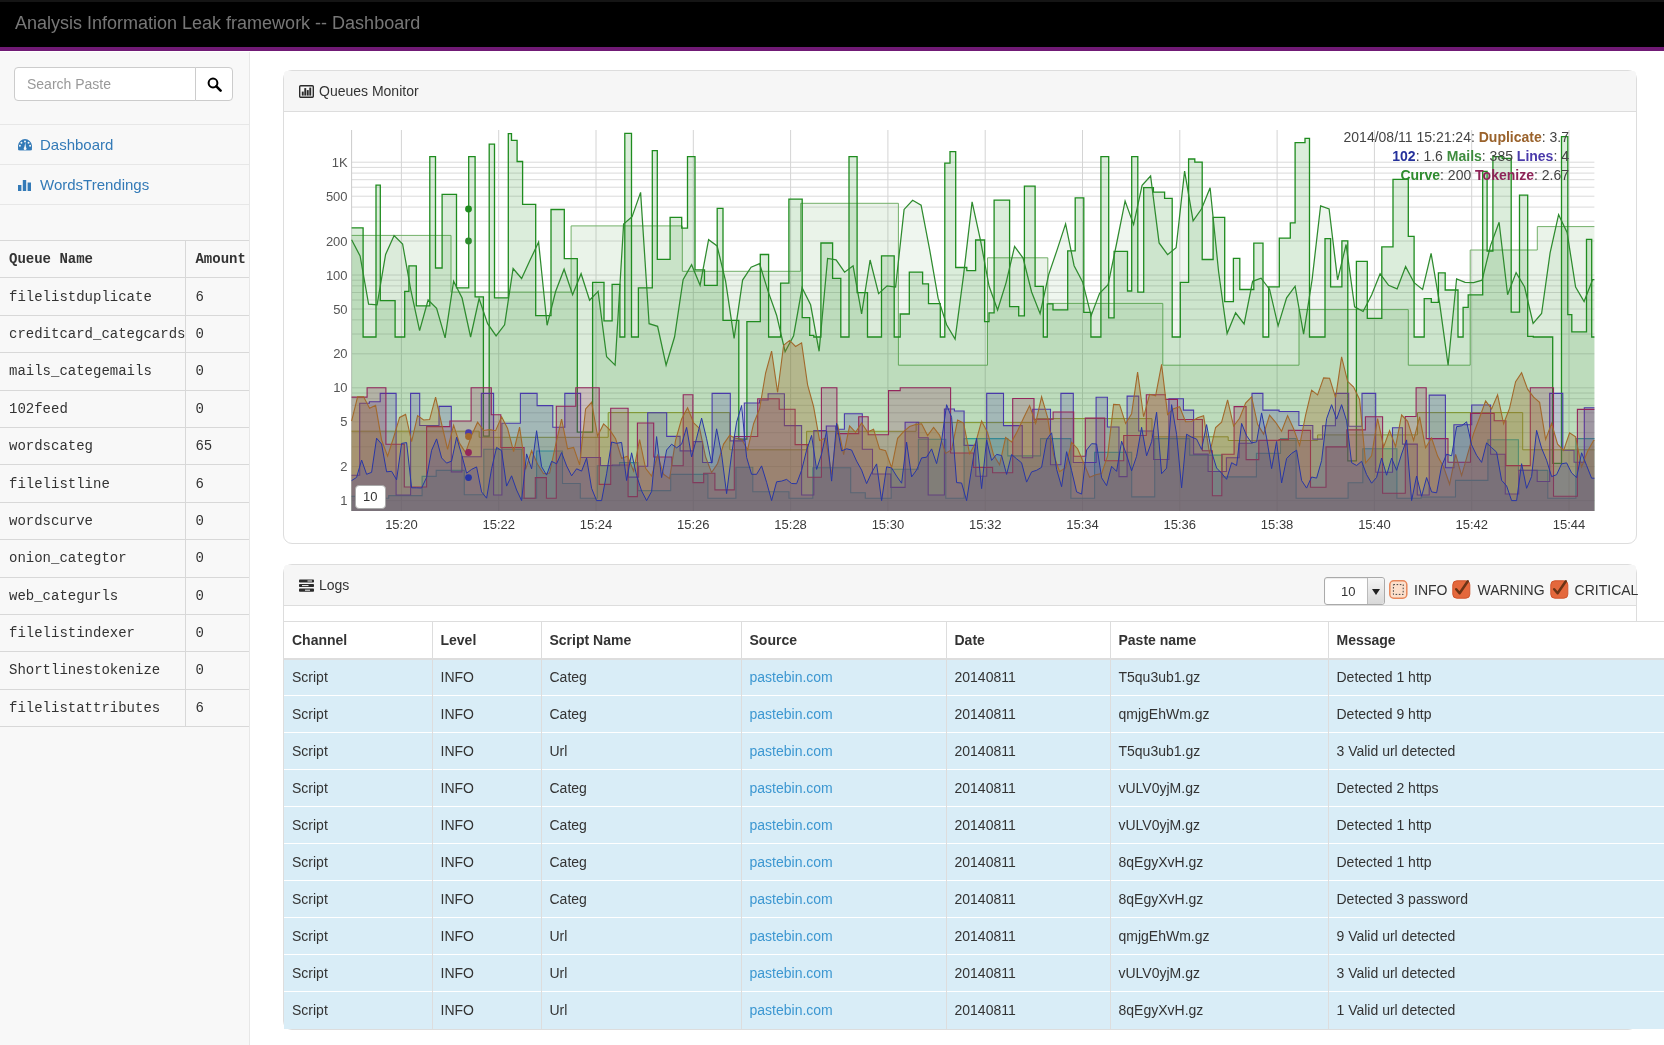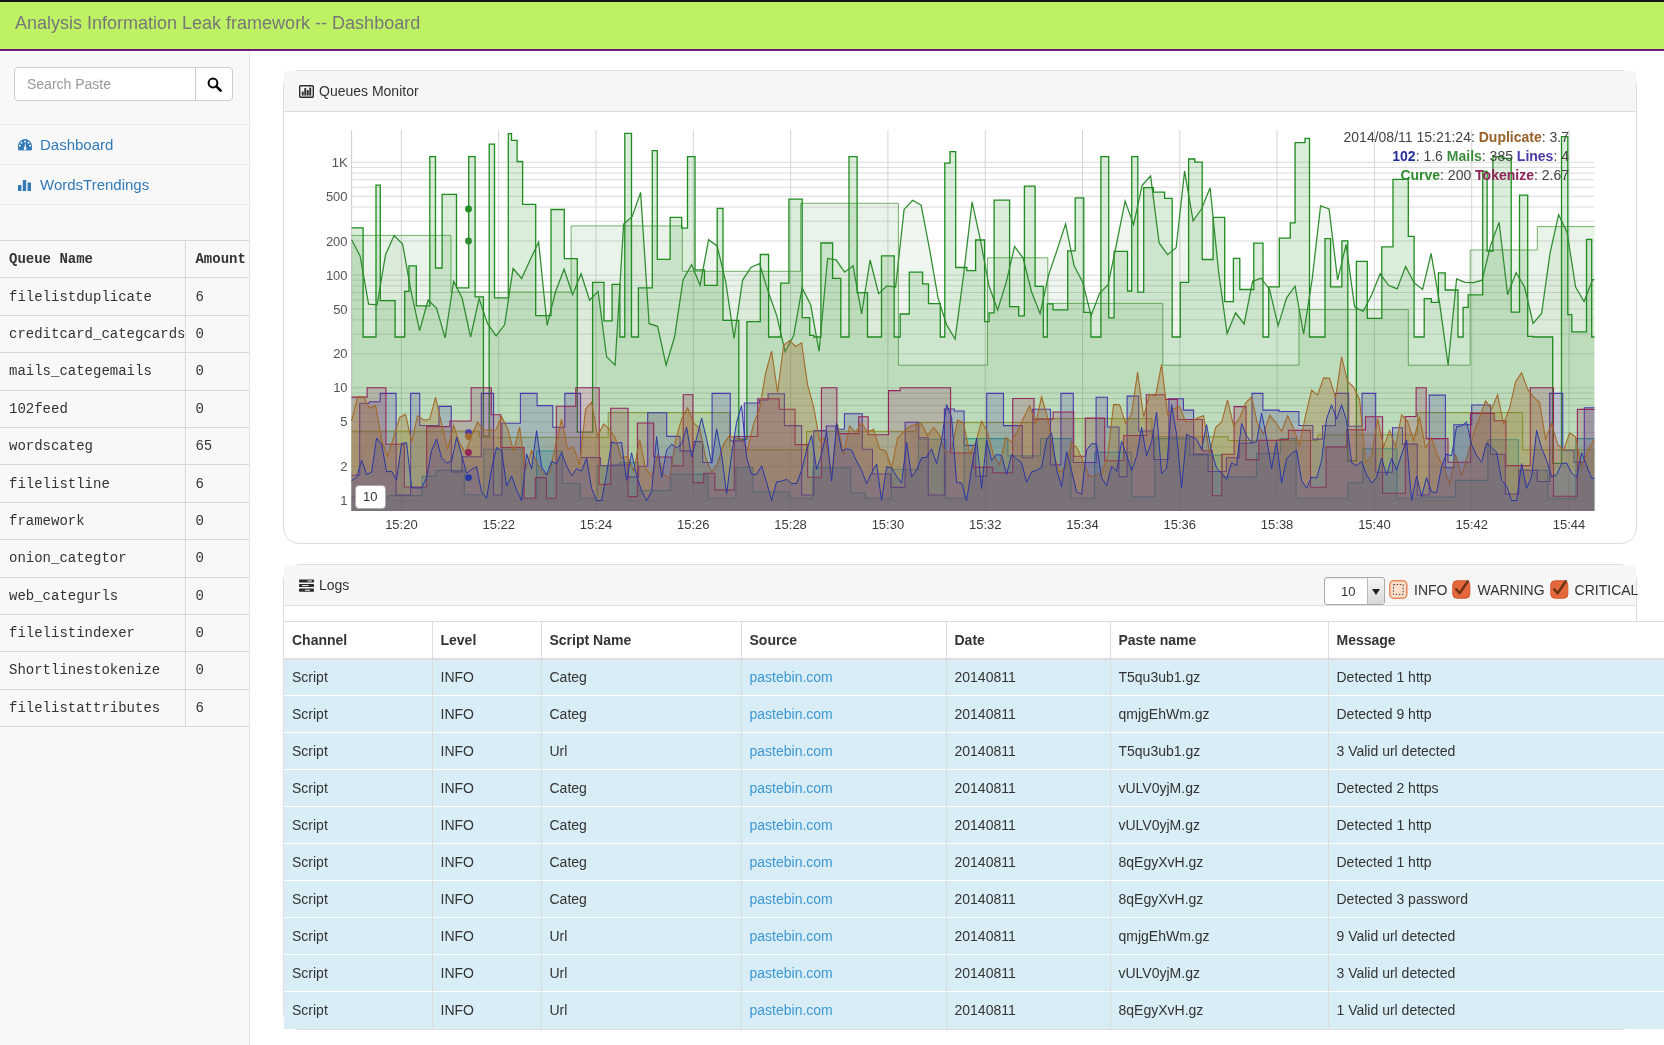--- a/index.html
+++ b/index.html
@@ -1,36 +1,36 @@
 <!DOCTYPE html>
 <html><head>
 <meta charset="utf-8">
 <title>Analysis Information Leak framework -- Dashboard</title>
 <style>
 * { box-sizing: border-box; margin: 0; padding: 0; }
 html,body { width: 1664px; height: 1045px; font-family: "Liberation Sans", sans-serif; font-size: 14px; color: #333; background: #fff; overflow: hidden; }
 .topstrip { position: absolute; left: 0; top: 0; width: 1664px; height: 2px; background: #151515; }
-.navbar { position: absolute; left: 0; top: 2px; width: 1664px; height: 49px; background: #bef264; border-bottom: 2px solid #701a75; }
+.navbar { position: absolute; left: 0; top: 2px; width: 1664px; height: 49px; background: #000000; border-bottom: 4px solid #701a75; }
 .navbar .brand { position: absolute; left: 15px; top: -3px; line-height: 49px; font-size: 18px; color: #777; }
 .sidebar { position: absolute; left: 0; top: 52px; width: 250px; height: 993px; background: #f8f8f8; border-right: 1px solid #e7e7e7; }
 .srch { position: absolute; left: 14px; top: 15px; width: 219px; height: 34px; }
 .srch input { position: absolute; left: 0; top: 0; width: 182px; height: 34px; border: 1px solid #ccc; border-radius: 4px 0 0 4px; padding: 6px 12px; font-size: 14px; font-family: "Liberation Sans", sans-serif; color: #555; background: #fff; outline: none; }
 .srch input::placeholder { color: #999; opacity: 1; }
 .srch .btn { position: absolute; left: 181px; top: 0; width: 38px; height: 34px; border: 1px solid #ccc; border-radius: 0 4px 4px 0; background: #fff; text-align: center; padding-top: 9px; }
 .snav { position: absolute; left: 0; top: 72px; width: 249px; }
 .snav .item { height: 40px; border-top: 1px solid #e7e7e7; line-height: 40px; padding-left: 17px; color: #337ab7; font-size: 15px; }
 .snav .item svg { vertical-align: -2px; margin-right: 7px; }
 .snav .end { border-top: 1px solid #e7e7e7; height: 0; }
 .qtable { position: absolute; left: 0; top: 188px; width: 249px; border-collapse: collapse; font-size: 14px; font-family: Liberation Mono, monospace; }
 .qtable td, .qtable th { border-top: 1px solid #d8d8d8; height: 37.4px; padding: 0 0 0 9px; text-align: left; font-weight: normal; }
 .qtable th { font-weight: bold; }
 .qtable td:first-child, .qtable th:first-child { width: 158px; border-right: 1px solid #d8d8d8; }
 .qtable tr:last-child td { border-bottom: 1px solid #d8d8d8; }
 
-.panel { position: absolute; background: #fff; border: 1px solid #ddd; border-radius: 16px; }
+.panel { position: absolute; background: #fff; border: 1px solid #ddd; border-radius: 9px; }
 .phead { height: 41px; background: #f6f6f6; border-bottom: 1px solid #ddd; border-radius: 3px 3px 0 0; line-height: 40px; padding-left: 15px; font-size: 14px; color: #333; }
 .phead svg { vertical-align: -2px; margin-right: 5px; }
 #qpanel { left: 283px; top: 70px; width: 1354px; height: 474px; }
 #lpanel { left: 283px; top: 564px; width: 1354px; height: 466px; }
 
 .legend { position: absolute; top: 57px; right: 67px; text-align: right; font-size: 14px; line-height: 19px; color: #444; }
 .legend b.du { color: #9a622b; } .legend b.s102 { color: #24309b; } .legend b.ma { color: #3d8c3d; }
 .legend b.li { color: #4a3aaa; } .legend b.cu { color: #2e8b2e; } .legend b.to { color: #8e2458; }
 .tip10 { position: absolute; left: 71px; top: 414px; width: 31px; height: 24px; background: #fff; border: 1px solid #aaa; border-radius: 4px; font-size: 13px; color: #333; padding: 3px 0 0 7px; }
 
@@ -107,21 +107,21 @@
         </tr>
     <tr>
           <td>wordscateg</td>
           <td>65</td>
         </tr>
     <tr>
           <td>filelistline</td>
           <td>6</td>
         </tr>
     <tr>
-          <td>framework</td>
+          <td>wordscurve</td>
           <td>0</td>
         </tr>
     <tr>
           <td>onion_categtor</td>
           <td>0</td>
         </tr>
     <tr>
           <td>web_categurls</td>
           <td>0</td>
         </tr>

